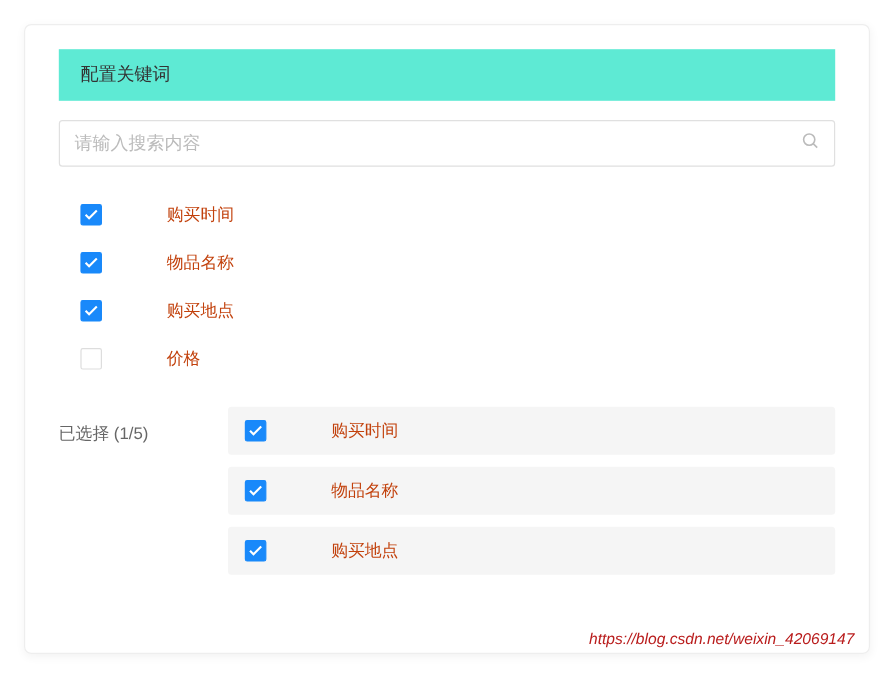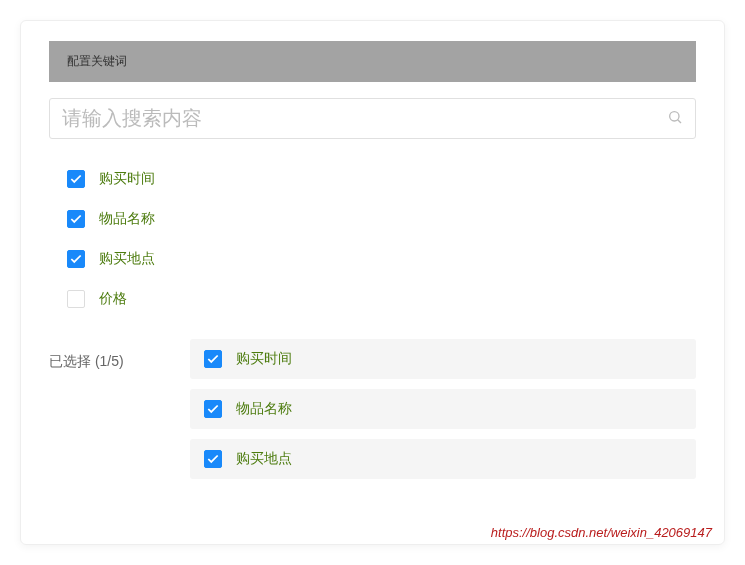--- a/index.html
+++ b/index.html
@@ -17,39 +17,39 @@
     .card {
       width: 100%;
       height: 100%;
       border: 1px solid #eee;
       border-radius: 6px;
       box-shadow: 0 2px 8px rgba(0,0,0,0.05);
       padding: 20px 28px;
       position: relative;
     }
     .header-bar {
-      background: #a3a3a3;
+      background: #5eead4;
       padding: 12px 18px;
-      font-size: 12px;
+      font-size: 15px;
       color: #333;
       margin-bottom: 16px;
     }
     .search-wrap {
       border: 1px solid #e0e0e0;
       border-radius: 3px;
       display: flex;
       align-items: center;
       padding: 8px 12px;
       margin-bottom: 14px;
     }
     .search-input {
       flex: 1;
       border: none;
       outline: none;
-      font-size: 20px;
+      font-size: 15px;
       color: #3b82f6;
     }
     .search-input::placeholder {
       color: #bbb;
     }
     .search-icon {
       width: 16px;
       height: 16px;
       color: #bbb;
     }
@@ -92,21 +92,22 @@
       background: #1989fa;
       border-color: #1989fa;
     }
     .checkbox svg {
       width: 14px;
       height: 14px;
       color: #fff;
     }
     .option-label {
       font-size: 14px;
-      color: #4d7c0f;
+      color: #c2410c;
+      margin-left: 40px;
     }
     .selected-section {
       display: flex;
       align-items: flex-start;
       margin-top: 6px;
       gap: 31px;
     }
     .selected-label {
       font-size: 14px;
       color: #666;

